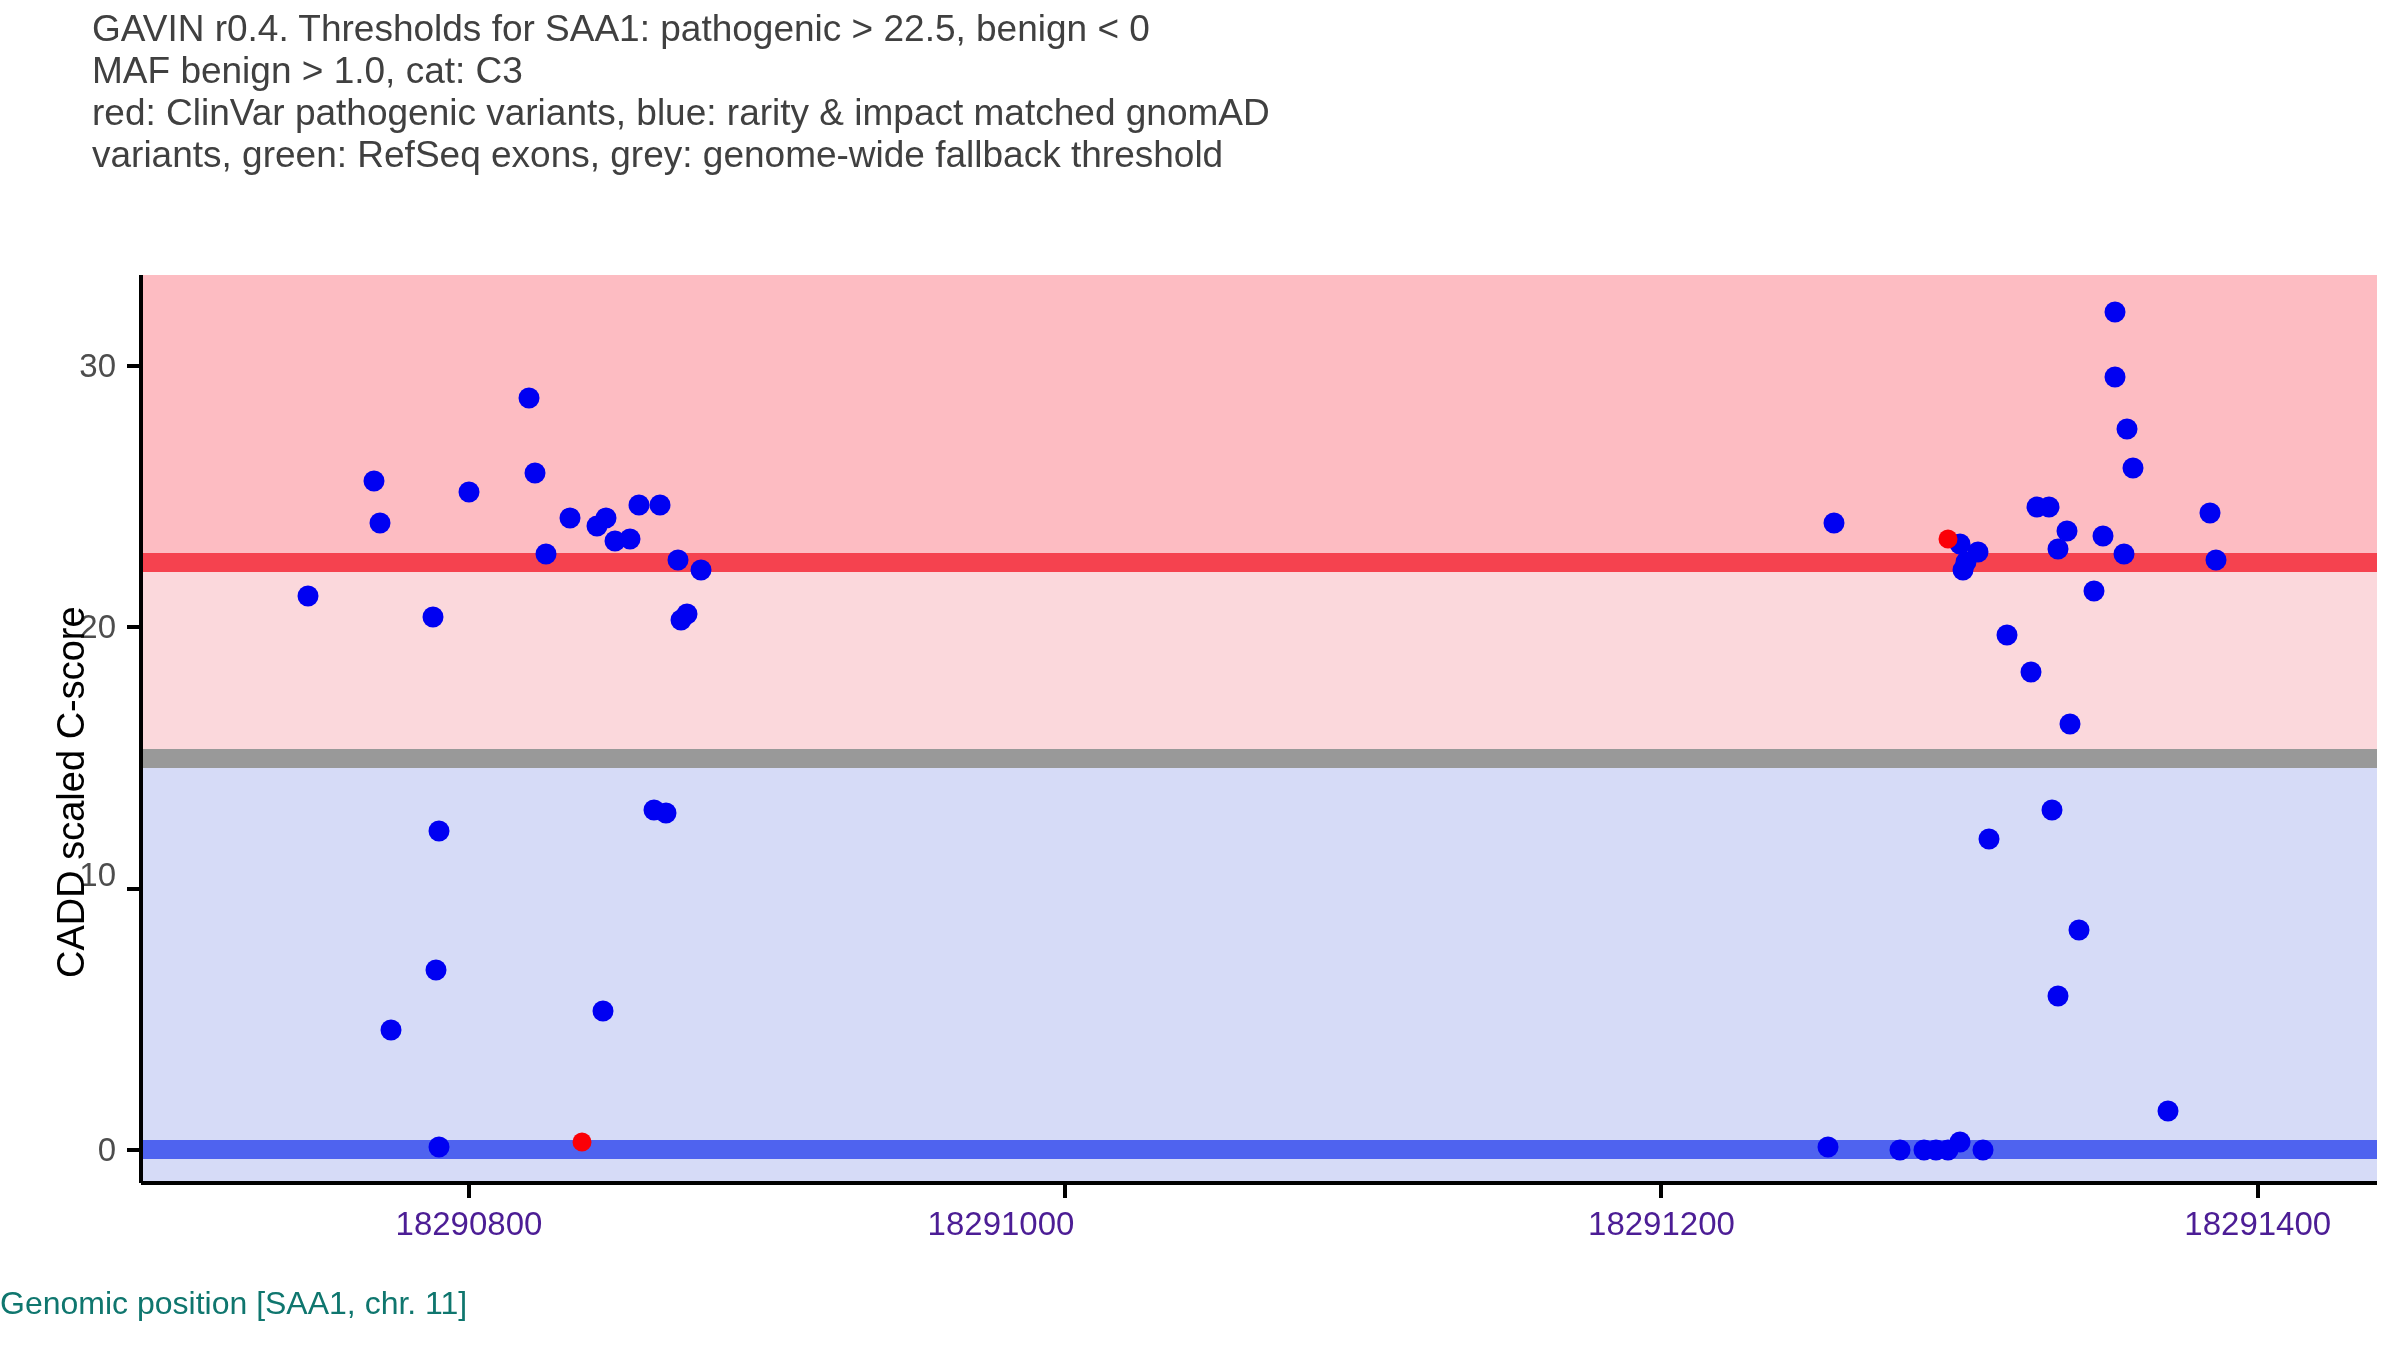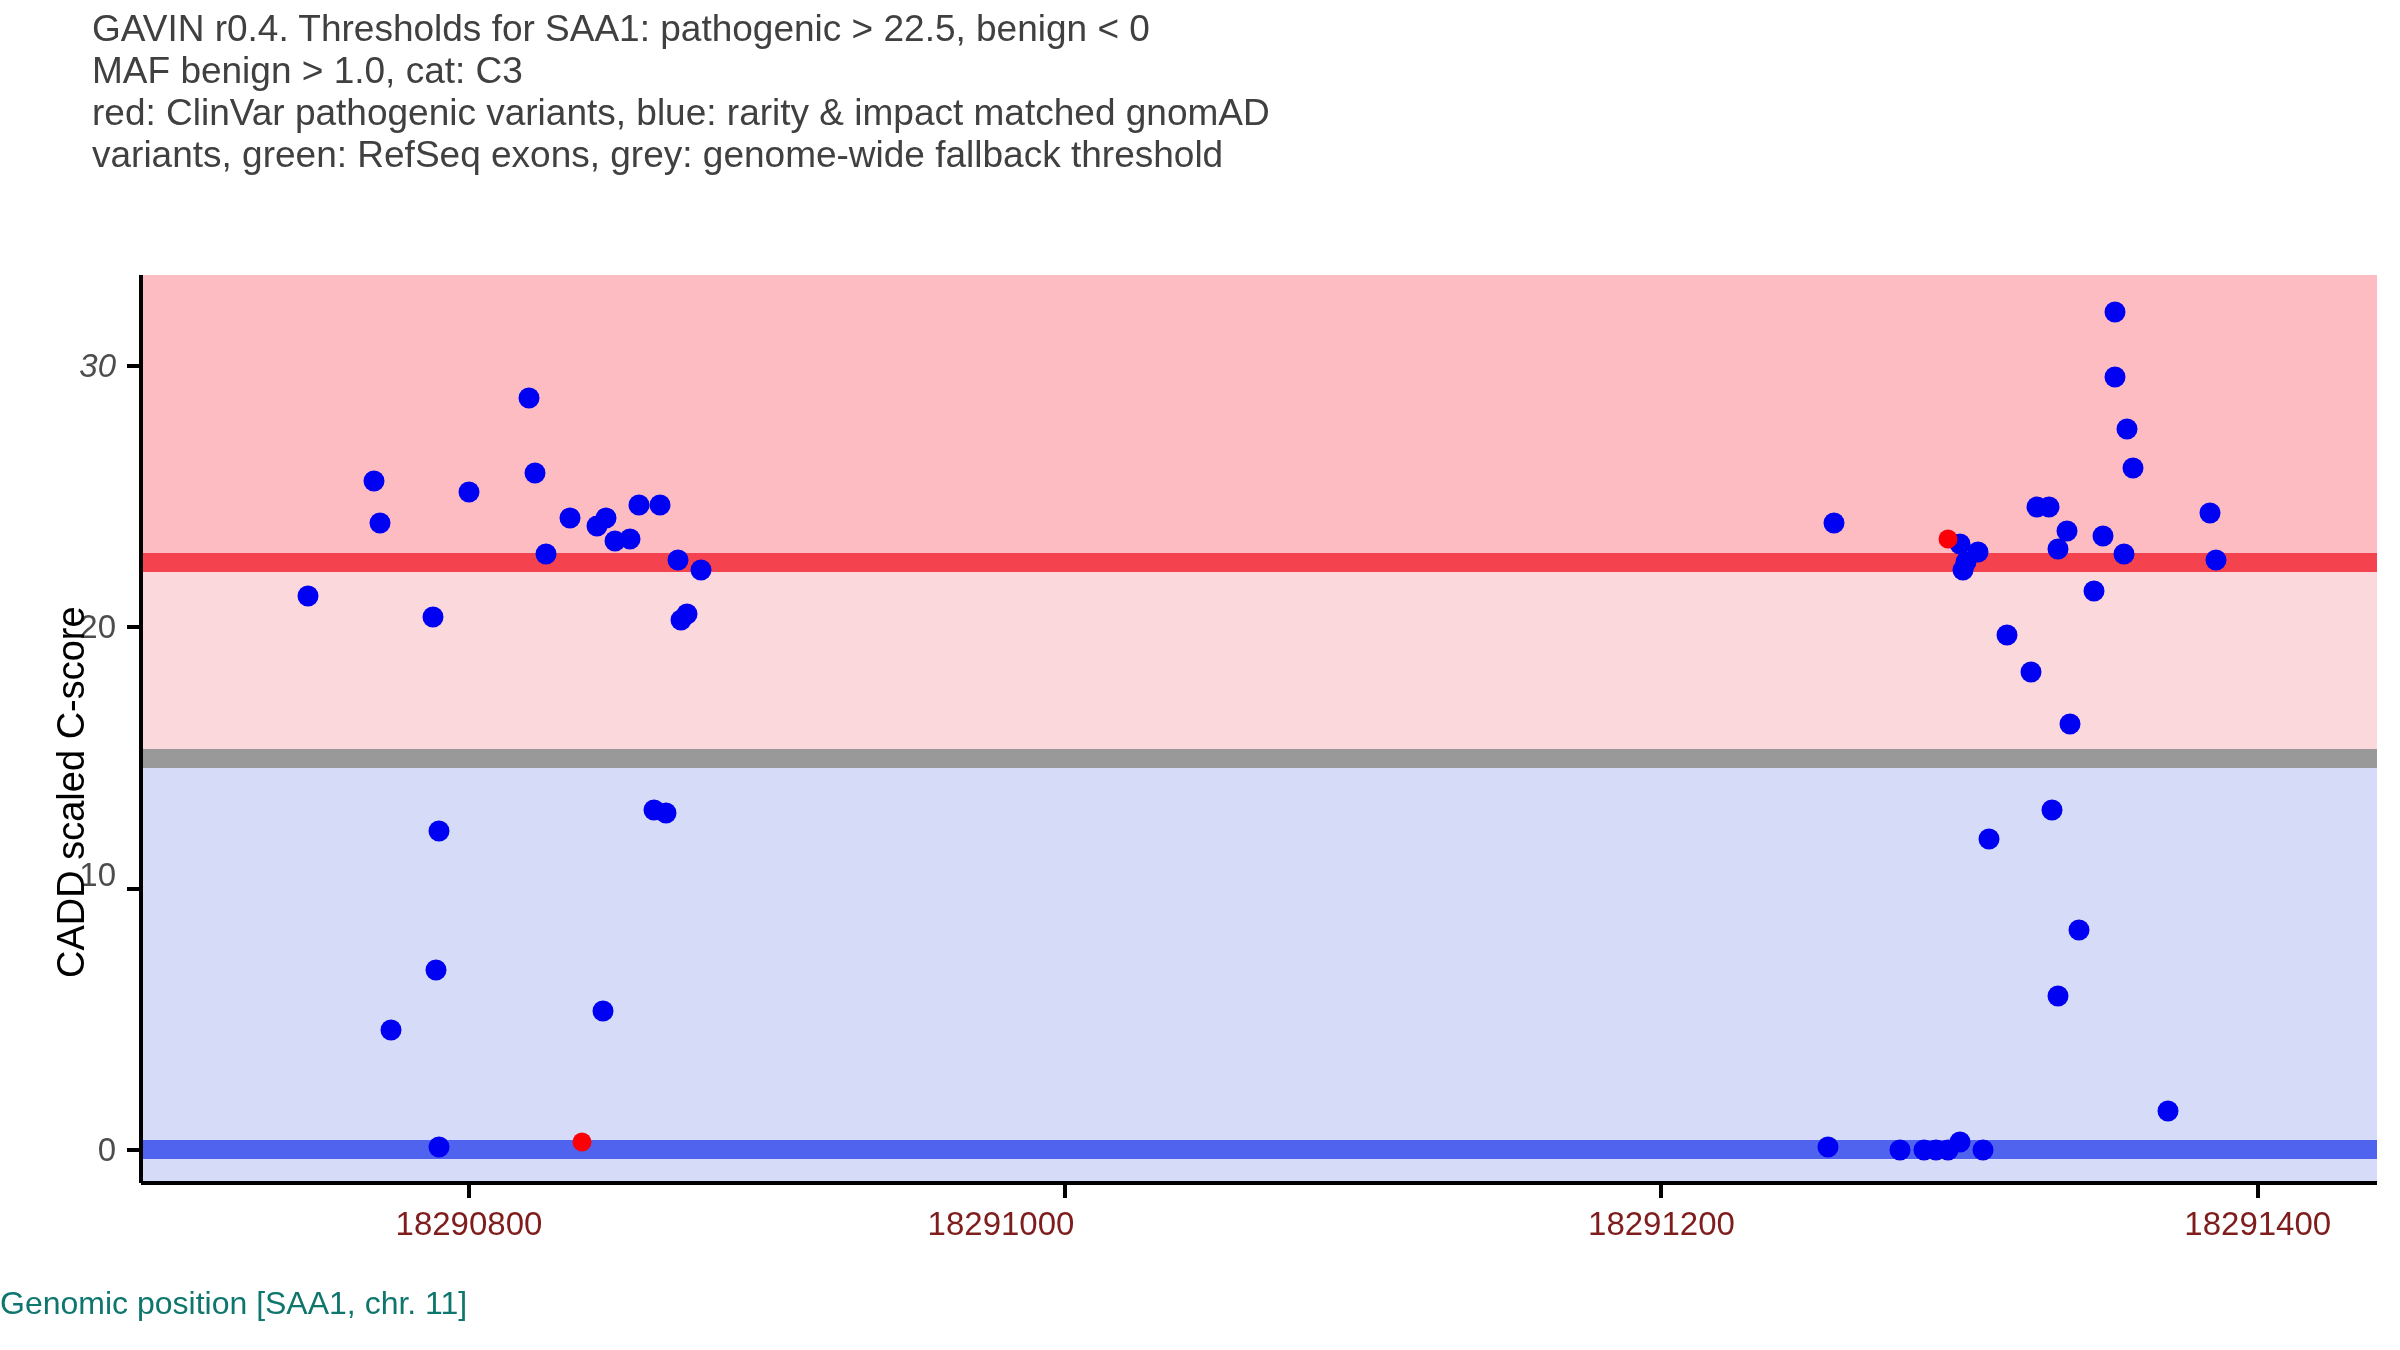--- a/index.html
+++ b/index.html
@@ -82,21 +82,21 @@
   .ytick-label {
     position: absolute;
     font-size: 33px;
     color: #4d4d4d;
     text-align: right;
     transform: translateY(-50%);
   }
   .xtick-label {
     position: absolute;
     font-size: 33px;
-    color: #7f1d1d;
+    color: #4c1d95;
     text-align: center;
     transform: translateX(-50%);
   }
 
   
   #ylab {
     position: absolute;
     font-size: 38px;
     color: #000000;
     transform-origin: 0 0;
@@ -213,21 +213,21 @@
   <div id="axis-y-line"></div>
   <div id="axis-x-line"></div>
   <div id="yticks-layer">
       <div class="ytick-mark" style="left: 127px; top: 1147.67px;"></div>
       <div class="ytick-label" style="left: 11px; width: 105px; top: 1149.67px;">0</div>
       <div class="ytick-mark" style="left: 127px; top: 886.573px;"></div>
       <div class="ytick-label" style="left: 11px; width: 105px; top: 875px;">10</div>
       <div class="ytick-mark" style="left: 127px; top: 625.478px;"></div>
       <div class="ytick-label" style="left: 11px; width: 105px; top: 627.478px;">20</div>
       <div class="ytick-mark" style="left: 127px; top: 364.383px;"></div>
-      <div class="ytick-label" style="left: 11px; width: 105px; top: 366.383px; font-style: italic;">30</div>
+      <div class="ytick-label" style="left: 11px; width: 105px; top: 366.383px;">30</div>
     </div>
   <div id="xticks-layer">
       <div class="xtick-mark" style="left: 466.947px; top: 1185px;"></div>
       <div class="xtick-label" style="left: 468.947px; top: 1205px;">18290800</div>
       <div class="xtick-mark" style="left: 1063.21px; top: 1185px;"></div>
       <div class="xtick-label" style="left: 1001px; top: 1205px;">18291000</div>
       <div class="xtick-mark" style="left: 1659.48px; top: 1185px;"></div>
       <div class="xtick-label" style="left: 1661.48px; top: 1205px;">18291200</div>
       <div class="xtick-mark" style="left: 2255.75px; top: 1185px;"></div>
       <div class="xtick-label" style="left: 2257.75px; top: 1205px;">18291400</div>

